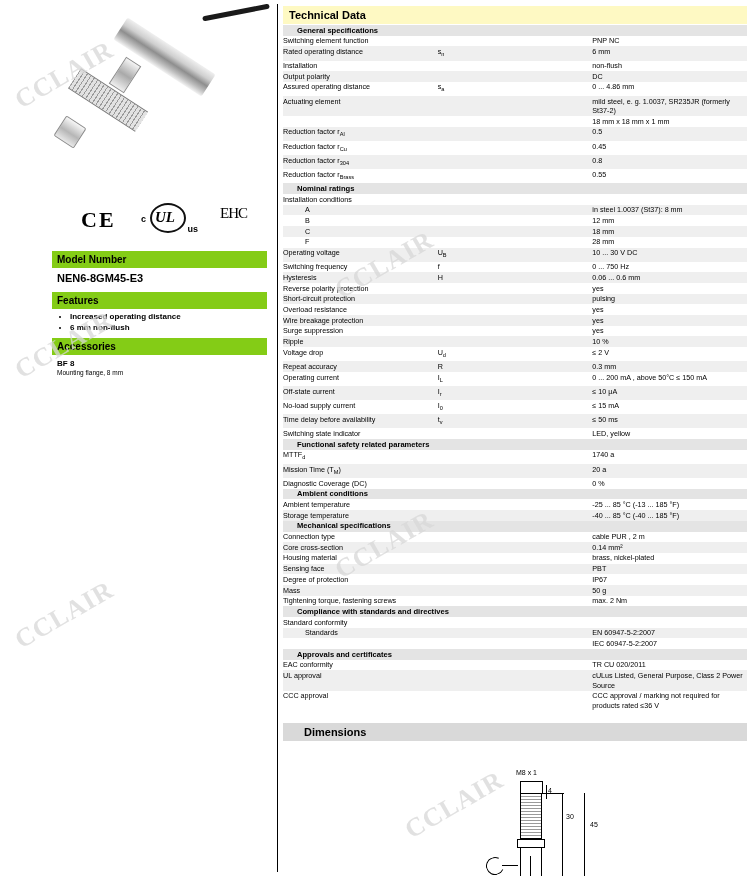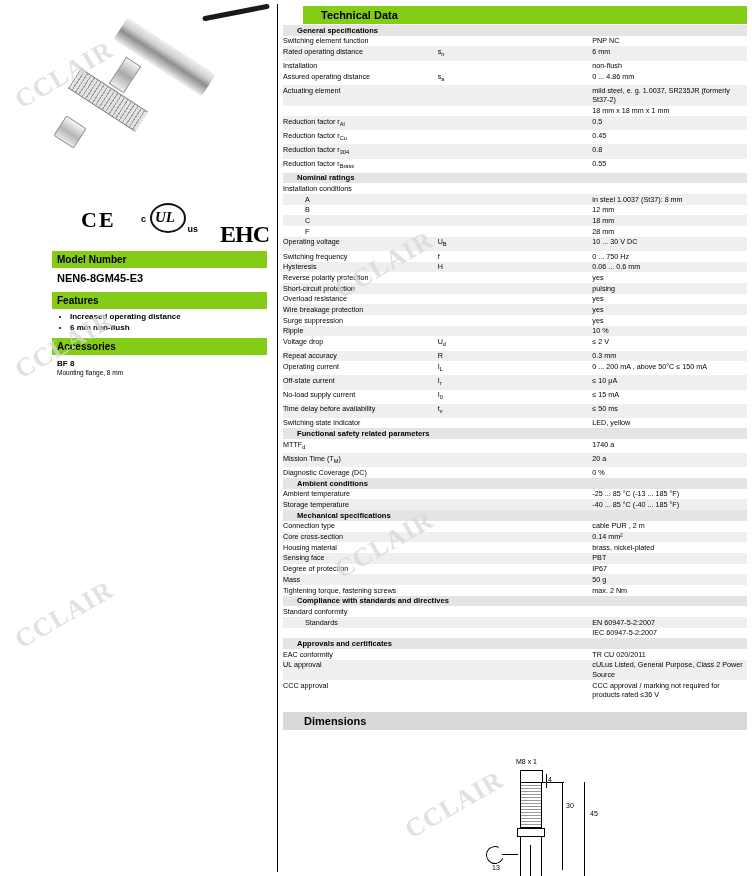--- a/index.html
+++ b/index.html
@@ -159,24 +159,24 @@
   }
   .ul-mark .us-text {
     position: absolute;
     right: 0px; top: 21px;
     font-size: 9px;
     font-weight: bold;
   }
   .eac-mark {
     position: absolute;
     left: 168px;
-    top: 22px;
+    top: 6px;
     font-family: "Liberation Serif", serif;
-    font-size: 24px;
-    font-weight: bold;
+    font-size: 15px;
+    font-weight: normal;
     letter-spacing: -1px;
   }
 
   .sec-bar {
     background: #84cc16;
     font-weight: bold;
     font-size: 10px;
     padding: 3px 5px;
     margin-top: 6px;
   }
@@ -213,26 +213,25 @@
   }
 
   
   .right-col {
     position: absolute;
     left: 283px;
     top: 6px;
     width: 464px;
   }
   .hdr-bar {
-    background: #84cc16;
+    background: #fef9c3;
     font-weight: bold;
     font-size: 11px;
-    padding: 3px 18px;
+    padding: 3px 6px;
     margin-bottom: 1px;
-    margin-left: 20px;
   }
   table.spec {
     width: 100%;
     border-collapse: collapse;
     font-size: 7.2px;
     table-layout: fixed;
   }
   table.spec td {
     padding: 0.6px 0;
     vertical-align: top;
@@ -395,20 +394,25 @@
           <tr class="shade">
             <td class="c1">Rated operating distance</td>
             <td class="c2">s<span class="sub">n</span></td>
             <td class="c3">6 mm</td>
           </tr>
           <tr class="">
             <td class="c1">Installation</td>
             <td class="c2"></td>
             <td class="c3">non-flush</td>
           </tr>
+          <tr class="shade">
+            <td class="c1">Output polarity</td>
+            <td class="c2"></td>
+            <td class="c3">DC</td>
+          </tr>
           <tr class="">
             <td class="c1">Assured operating distance</td>
             <td class="c2">s<span class="sub">a</span></td>
             <td class="c3">0 ... 4.86 mm</td>
           </tr>
           <tr class="shade">
             <td class="c1">Actuating element</td>
             <td class="c2"></td>
             <td class="c3">mild steel, e. g. 1.0037, SR235JR (formerly St37-2)</td>
           </tr>

